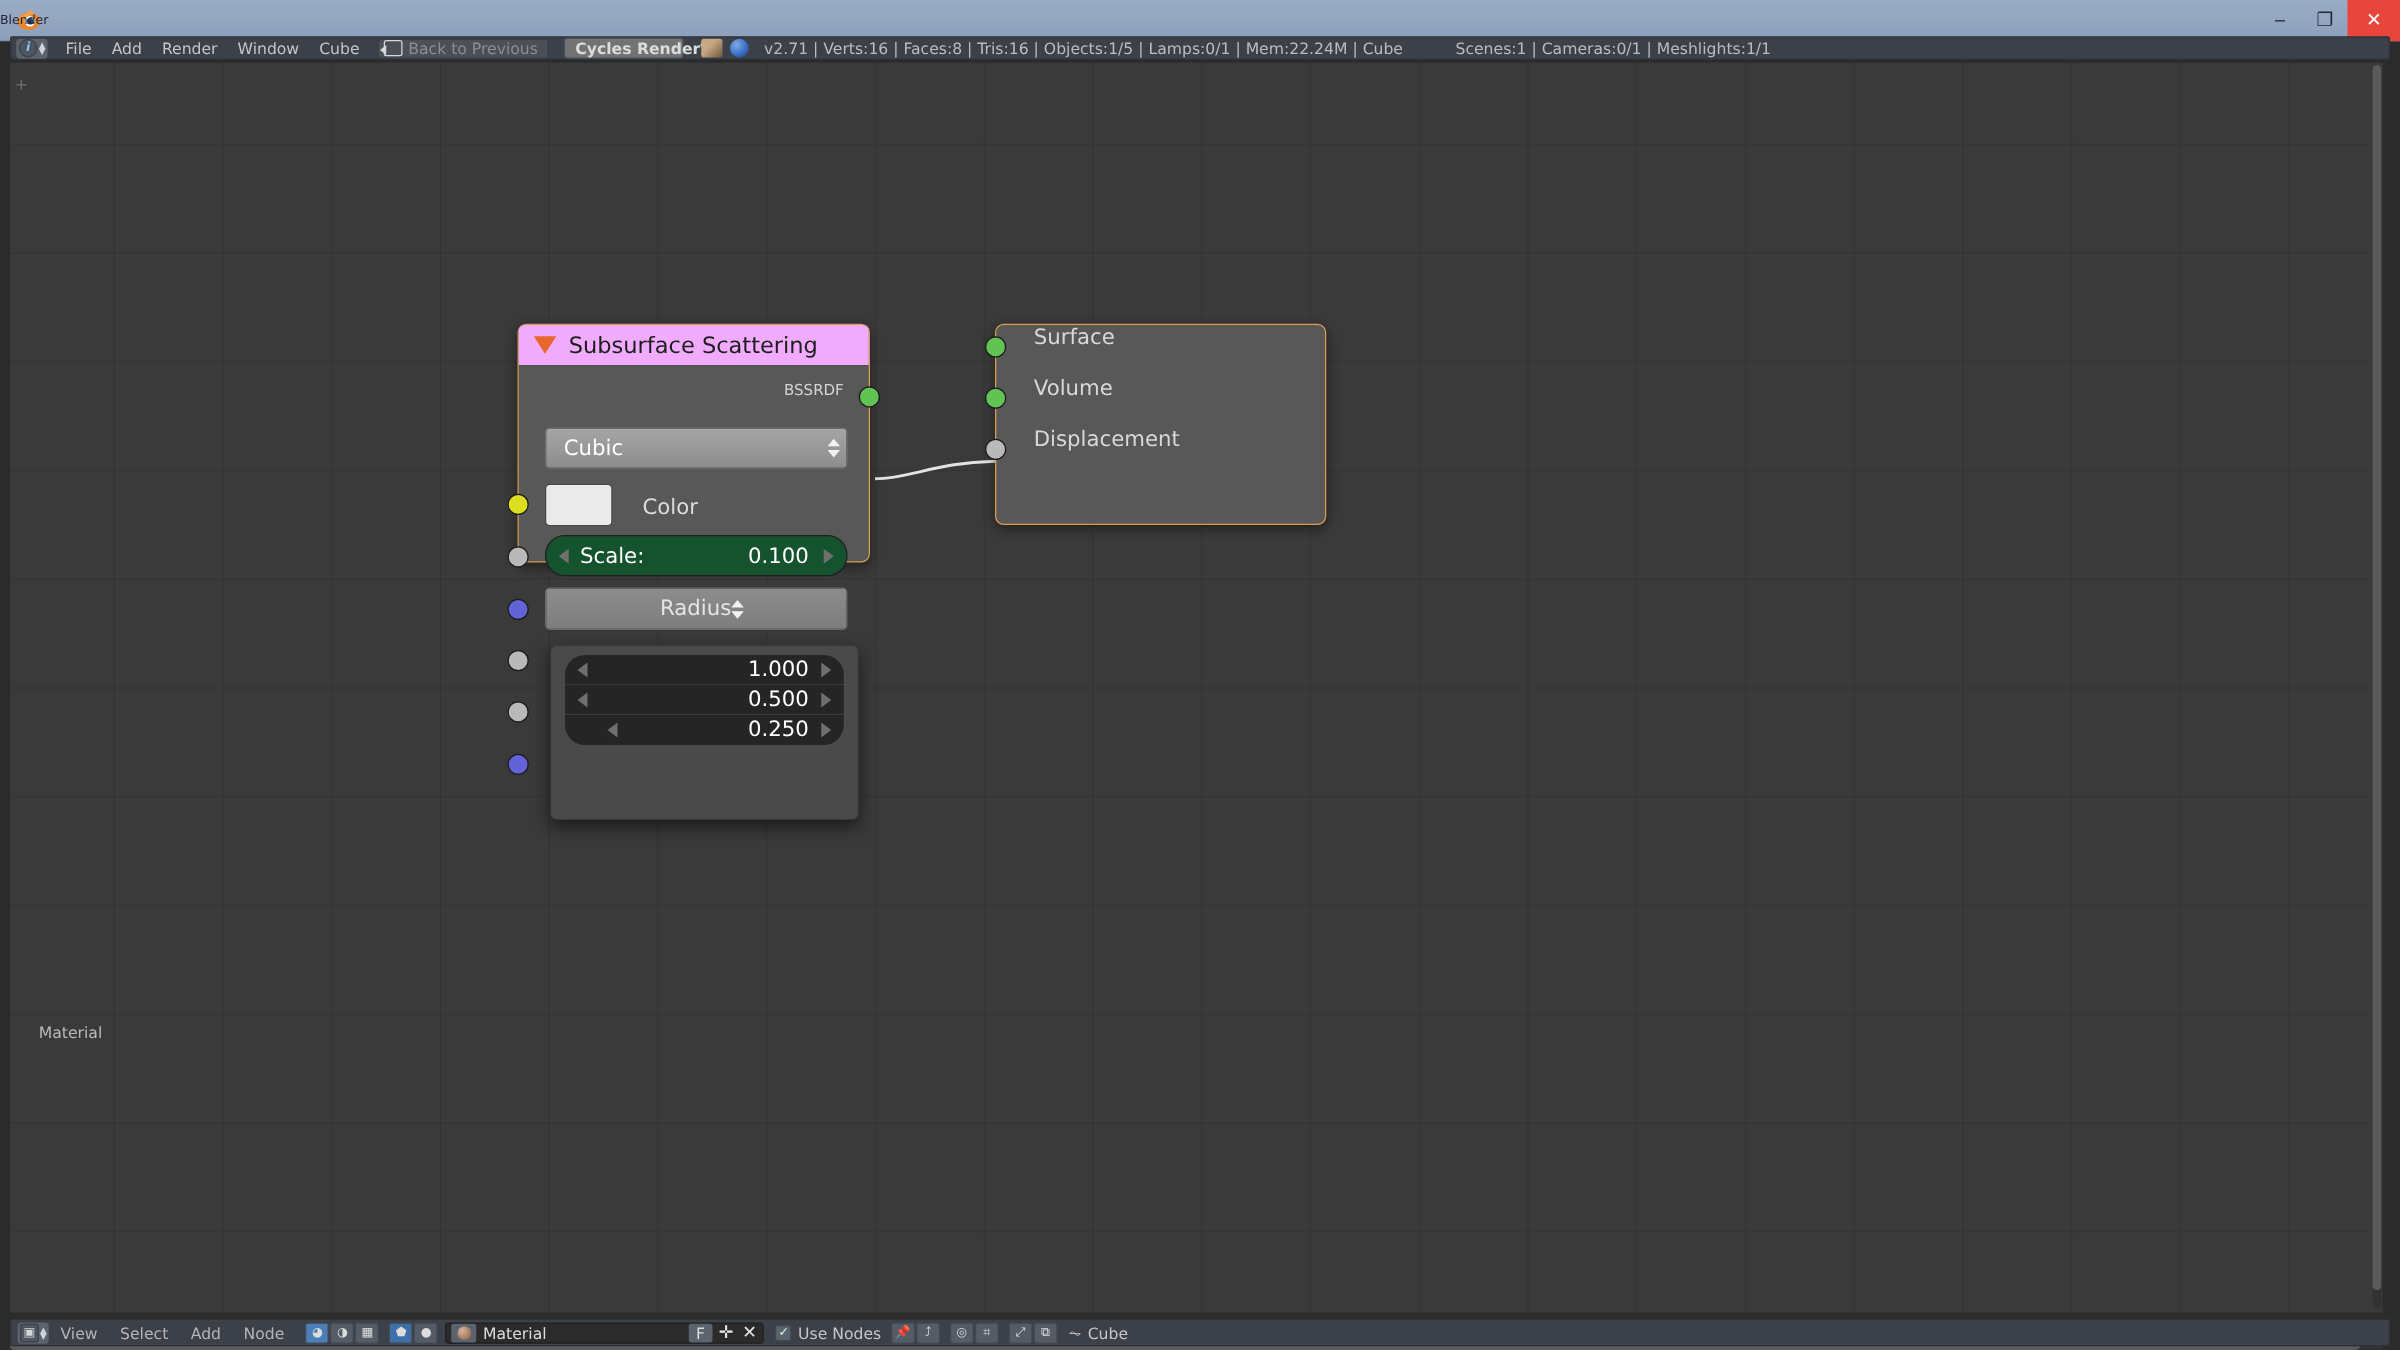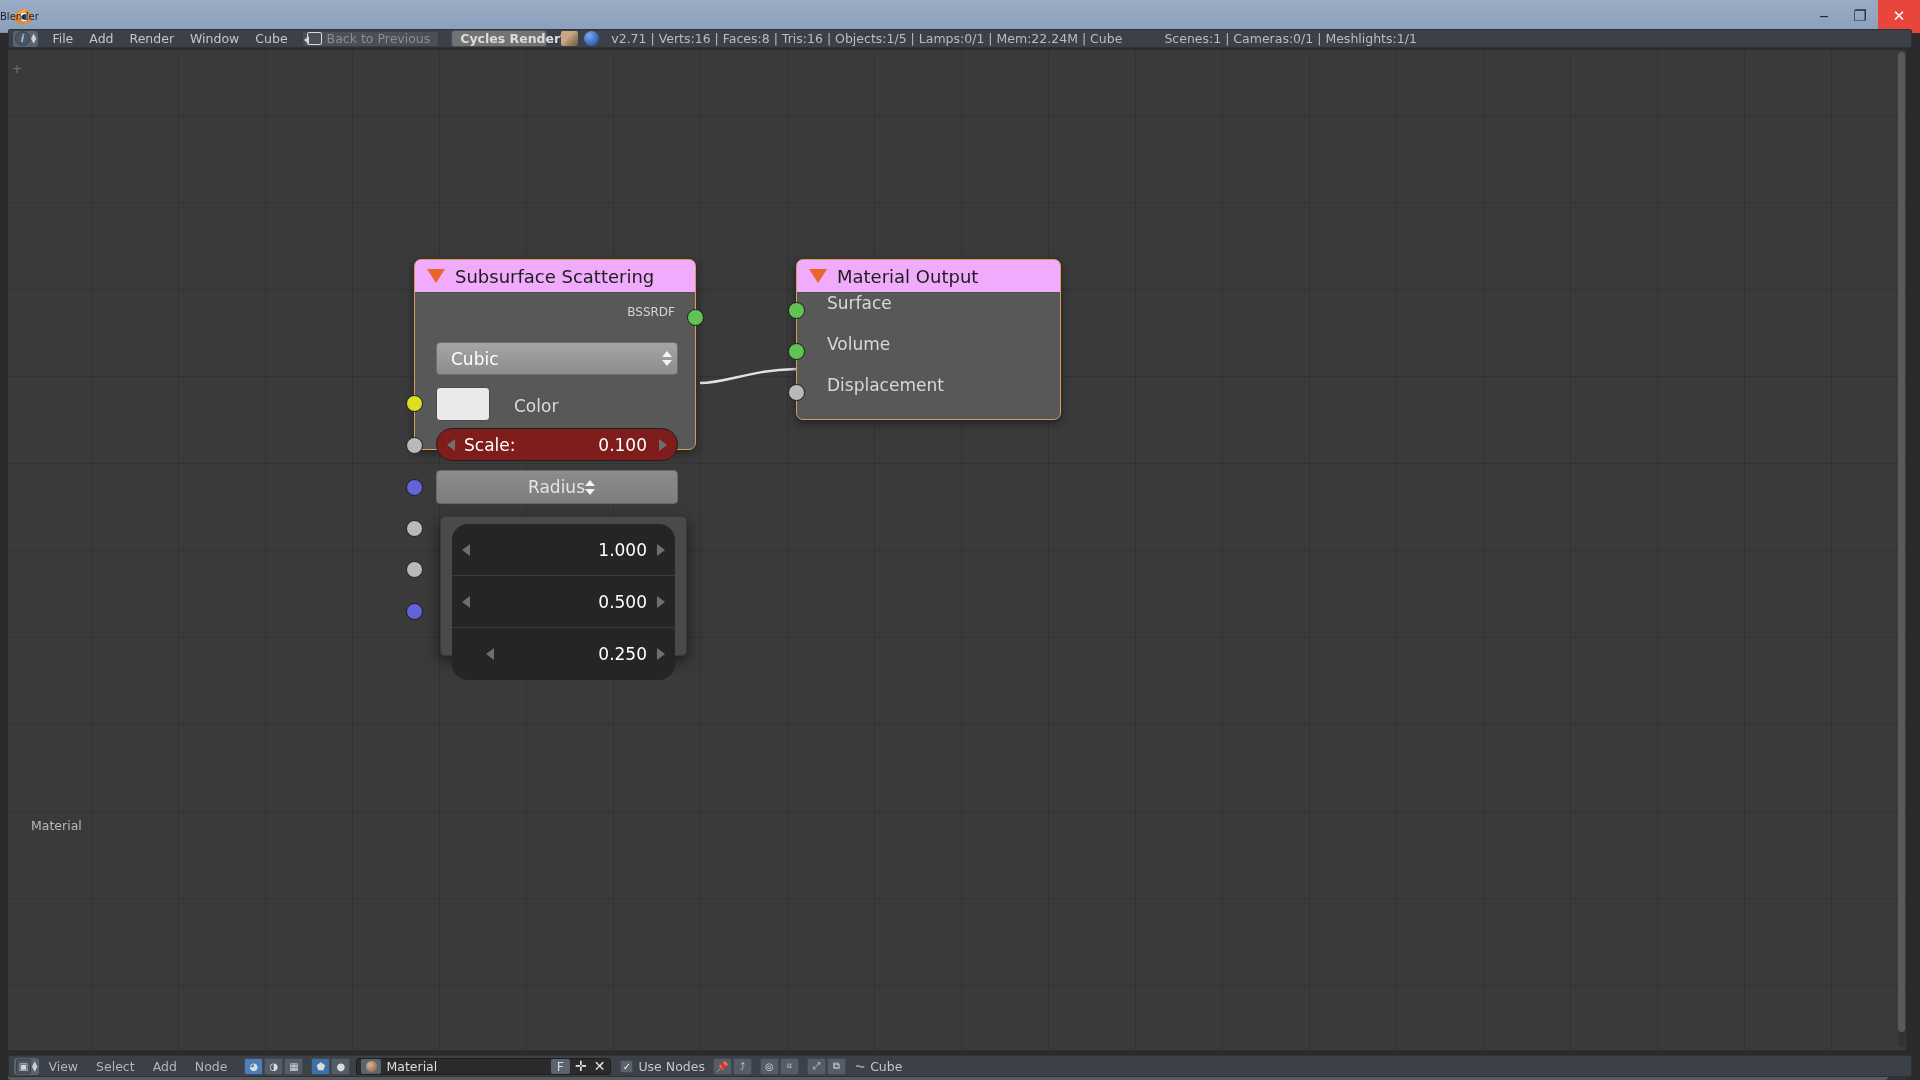--- a/index.html
+++ b/index.html
@@ -165,21 +165,21 @@
   .updown .d { width:0;height:0;border-left:5px solid transparent;border-right:5px solid transparent;border-top:6px solid #f2f2f2; }
 
   .swatch {
     position: absolute; width: 54px; height: 34px;
     background: #eaeaea; border: 1px solid #4a4a4a; border-radius: 4px;
   }
   .field-label { position: absolute; font-size: 17px; color: #dcdcdc; }
 
   .slider {
     position: absolute;
-    background: #7f1d1d; border: 1px solid #1f1f1f; border-radius: 16px;
+    background: #14532d; border: 1px solid #1f1f1f; border-radius: 16px;
     display: flex; align-items: center;
     color: #fff; font-size: 17px;
   }
   .arr-l { width:0;height:0;border-top:6px solid transparent;border-bottom:6px solid transparent;border-right:8px solid #6f6f6f; margin-left: 10px; }
   .arr-r { width:0;height:0;border-top:6px solid transparent;border-bottom:6px solid transparent;border-left:8px solid #6f6f6f; margin-right: 10px; }
   .sl-name { margin-left: 9px; }
   .sl-val  { margin-left: auto; margin-right: 12px; }
 
   .radius-panel {
     position: absolute;
@@ -189,21 +189,21 @@
     padding: 0 5px 0 14px; color: #e4e4e4; font-size: 17px;
   }
   
   #radius-popup {
     position: absolute; left: 432px; top: 466px; width: 247px; height: 140px;
     background: #4a4a4a; border: 1px solid #3a3a3a; border-radius: 5px;
     box-shadow: 0 5px 14px rgba(0,0,0,0.55);
     padding: 7px 11px;
   }
   .vrow {
-    height: 52px; background: #252525;
+    height: 24px; background: #252525;
     display: flex; align-items: center;
     color: #fff; font-size: 17px;
     border-bottom: 1px solid #3b3b3b;
   }
   .vrow:first-child { border-radius: 16px 16px 0 0; }
   .vrow:last-child  { border-radius: 0 0 16px 16px; border-bottom: none; padding-left: 24px; }
   .vrow .v { margin-left: auto; margin-right: 10px; }
 
   
   #node-out { left: 788px; top: 209px; width: 265px; height: 161px; }
@@ -382,24 +382,20 @@
       <span class="arr-r"></span>
     </div>
     <div class="vrow">
       <span class="arr-l"></span>
       <span class="v">0.250</span>
       <span class="arr-r"></span>
     </div>
   </div>
 
   <div class="node" id="node-out">
-    <div class="node-header">
-      <div class="tri"></div>
-      <div class="node-title">Material Output</div>
-    </div>
     <div class="node-body">
       <div class="sock green" style="left:-9px; top:9px;"></div>
       <div class="out-row" style="top:0px;">Surface</div>
 
       <div class="sock green" style="left:-9px; top:50px;"></div>
       <div class="out-row" style="top:41px;">Volume</div>
 
       <div class="sock grey" style="left:-9px; top:91px;"></div>
       <div class="out-row" style="top:82px;">Displacement</div>
     </div>

